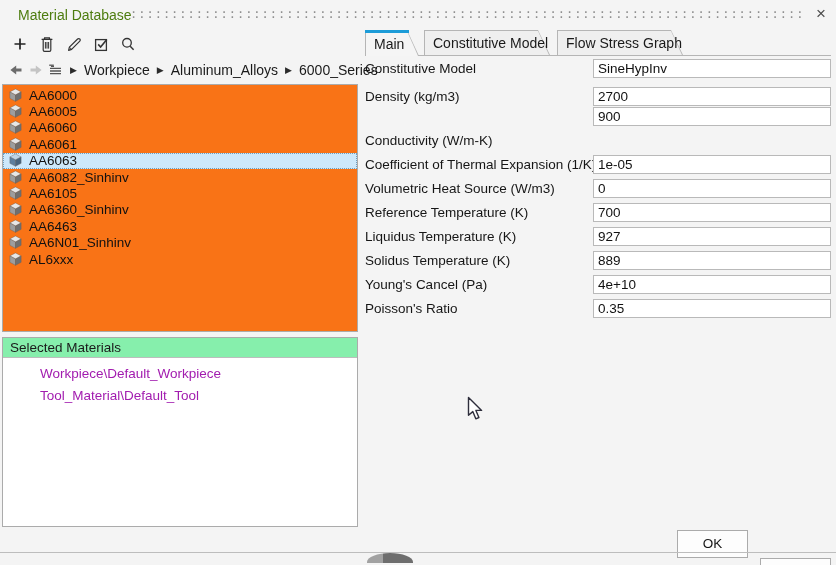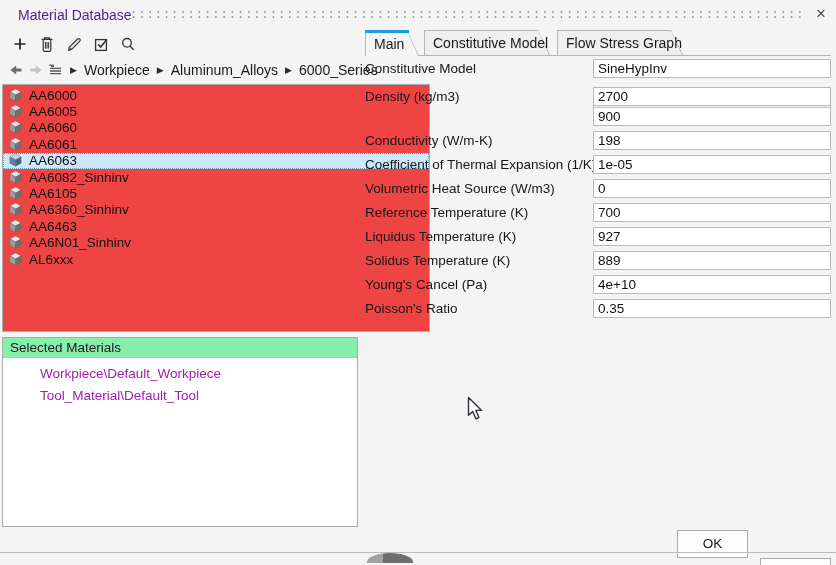--- a/index.html
+++ b/index.html
@@ -3,41 +3,41 @@
 <meta charset="utf-8">
 <style>
   * { margin:0; padding:0; box-sizing:border-box; }
   html,body { width:836px; height:565px; }
   body { font-family:"Liberation Sans", sans-serif; background:#f4f4f4; position:relative; overflow:hidden; }
 
   .dialog { position:absolute; inset:0; background:#f4f4f4; }
 
   
   .titlebar { position:absolute; left:0; top:0; width:836px; height:28px; }
-  .title { position:absolute; left:18px; top:7px; font-size:14px; color:#4c1d95; white-space:nowrap; }
+  .title { position:absolute; left:18px; top:7px; font-size:14px; color:#4d7c0f; white-space:nowrap; }
   .drag-dots { position:absolute; left:130px; top:4px; width:676px; height:20px; overflow:hidden;
                font-family:"DejaVu Sans Mono", monospace; font-size:12px; line-height:20px;
                color:#8f8f8f; letter-spacing:1px; white-space:nowrap; }
   .close-btn { position:absolute; left:810px; top:3px; width:22px; height:22px; text-align:center;
                font-size:17px; line-height:22px; color:#4d4d4d; cursor:default; }
 
   
   .toolbar { position:absolute; left:11px; top:34px; height:22px; display:flex; gap:9px; }
   .tbtn { width:18px; height:20px; display:flex; align-items:center; justify-content:center; }
   .tbtn svg { display:block; }
 
   
   .breadcrumb { position:absolute; left:8px; top:59px; height:22px; display:flex; align-items:center; gap:5px; }
   .nav-ico { width:15px; height:15px; display:flex; align-items:center; justify-content:center; }
   .crumb { font-size:14px; color:#1a1a1a; white-space:nowrap; }
   .crumb-sep { font-size:9px; color:#2b2b2b; padding:0 2px; }
 
   
-  .mat-list { position:absolute; left:2px; top:84px; width:428px; height:248px;
-              background:#ef4444; border:1px solid #ababab; padding-top:2px; overflow:hidden; }
+  .mat-list { position:absolute; left:2px; top:84px; width:356px; height:248px;
+              background:#f97316; border:1px solid #ababab; padding-top:2px; overflow:hidden; }
   .lrow { height:16.4px; display:flex; align-items:center; gap:6px; padding-left:5px; font-size:13.5px; color:#111; }
   .lrow .cube { width:15px; height:15px; flex:0 0 15px; }
   .lrow polygon { stroke:#5e5e5e; stroke-width:.4; }
   .lrow polygon.t { fill:#e7e7e7; }
   .lrow polygon.l { fill:#9d9d9d; }
   .lrow polygon.r { fill:#6f6f6f; }
   .lrow.sel { background:#cde8fb; outline:1px dotted #6d9ebf; outline-offset:-1px; }
   .lrow.sel polygon.t { fill:#bed3e4; }
   .lrow.sel polygon.l { fill:#5d7f9e; }
   .lrow.sel polygon.r { fill:#476variés; }
@@ -298,21 +298,20 @@
     </div>
     <div class="frow" style="top:28px;">
       <span class="flabel">Density (kg/m3)</span>
       <input class="finput" value="2700" style="">
     </div>
     <div class="frow" style="top:48px;">
       <input class="finput" value="900" style="">
     </div>
     <div class="frow" style="top:72px;">
       <span class="flabel">Conductivity (W/m-K)</span>
-      <input class="finput" value="198" style="">
     </div>
     <div class="frow" style="top:96px;">
       <span class="flabel">Coefficient of Thermal Expansion (1/K)</span>
       <input class="finput" value="1e-05" style="">
     </div>
     <div class="frow" style="top:120px;">
       <span class="flabel">Volumetric Heat Source (W/m3)</span>
       <input class="finput" value="0" style="">
     </div>
     <div class="frow" style="top:144px;">

